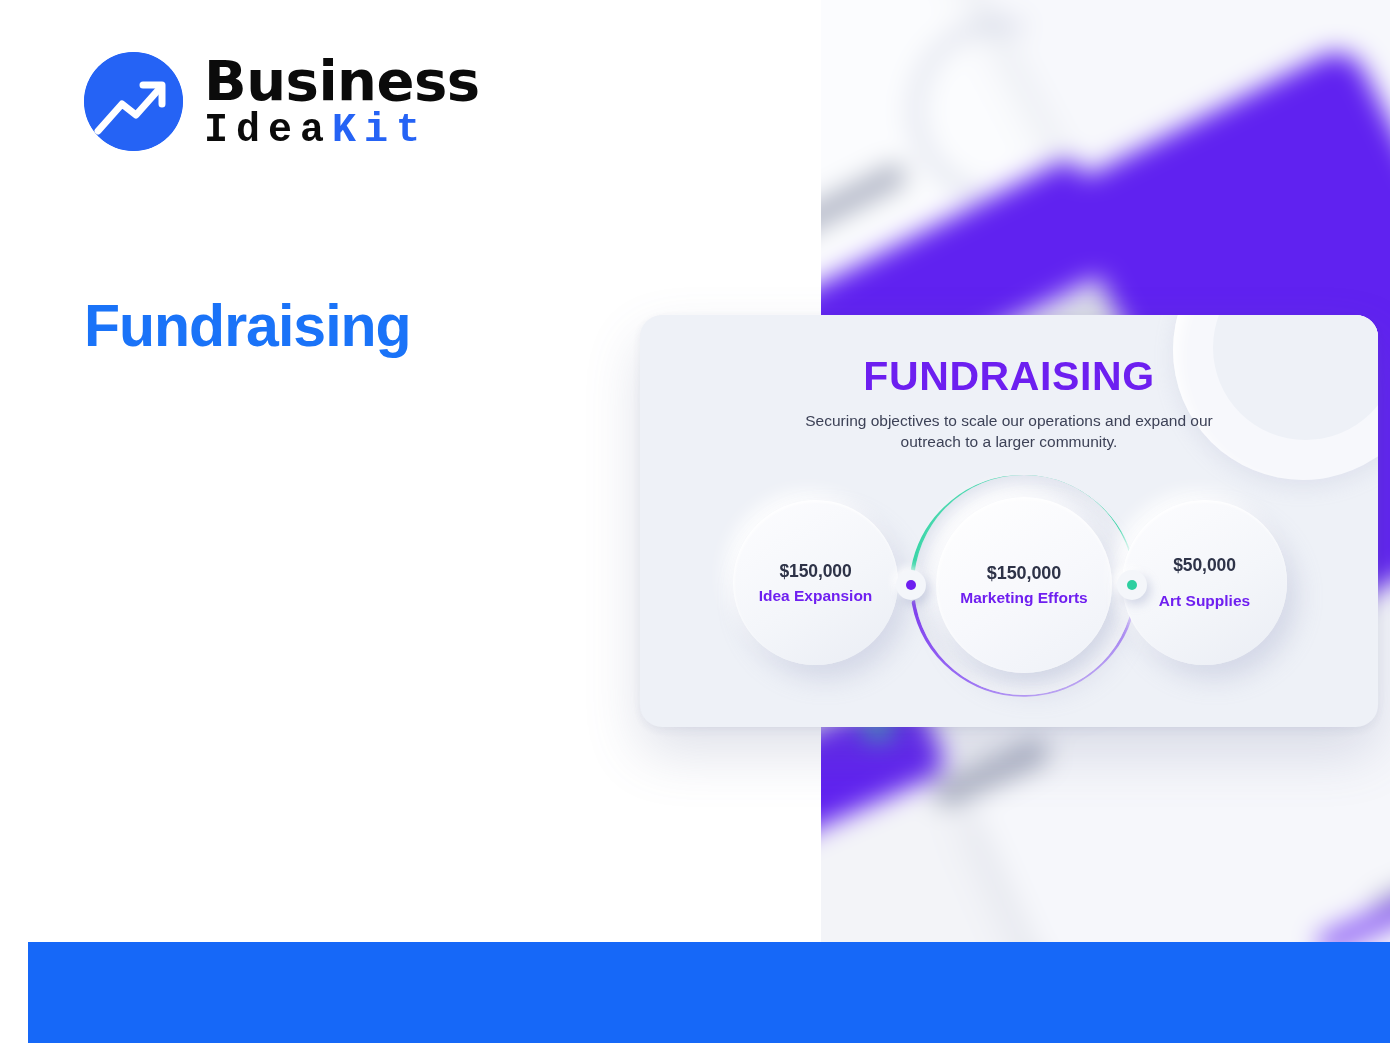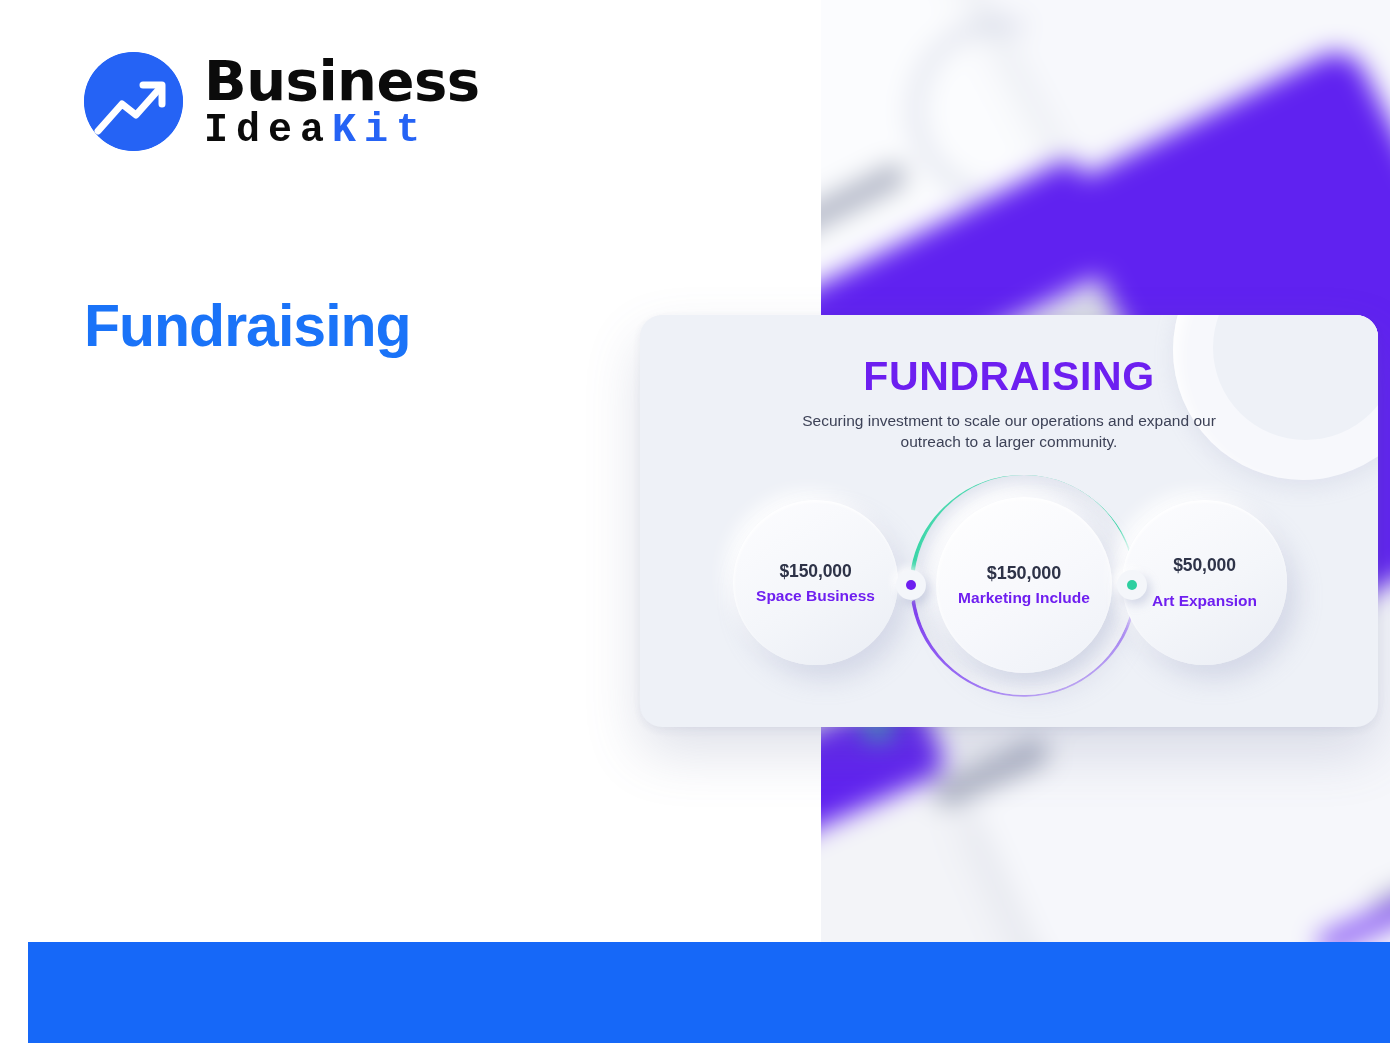--- a/index.html
+++ b/index.html
@@ -396,27 +396,27 @@
 
     <div class="body-copy">
     </div>
   </div>
 
   <div class="fund-card">
     <div class="card-halo"></div>
     <div class="card-halo2"></div>
 
     <div class="card-title">FUNDRAISING</div>
-    <div class="card-sub">Securing investment to scale our operations and expand our outreach to a larger community.</div>
+    <div class="card-sub">Securing objectives to scale our operations and expand our outreach to a larger community.</div>
 
     <div class="circle-row">
 
       <div class="side-circle left">
         <div class="amount">$150,000</div>
-        <div class="cat-label">Space Business</div>
+        <div class="cat-label">Idea Expansion</div>
       </div>
 
       <div class="center-wrap">
         <svg class="arc-svg" viewBox="0 0 240 240" aria-hidden="true">
           <defs>
             <linearGradient id="gTop" x1="0" y1="1" x2="1" y2="0">
               <stop offset="0%" stop-color="#2ed3a3"></stop>
               <stop offset="100%" stop-color="#2ed3a3"></stop>
             </linearGradient>
             <linearGradient id="gBot" x1="0" y1="0" x2="1" y2="1">
@@ -424,27 +424,27 @@
               <stop offset="55%" stop-color="#9b6ef6"></stop>
               <stop offset="100%" stop-color="#d7c6fa"></stop>
             </linearGradient>
           </defs>
           <path d="M 9.8 103.6 A 111 111 0 0 1 228.5 106" fill="none" stroke="url(#gTop)" stroke-width="5.5" stroke-linecap="round"></path>
           <path d="M 10.5 138 A 111 111 0 0 0 229.5 134" fill="none" stroke="url(#gBot)" stroke-width="5.5" stroke-linecap="round"></path>
         </svg>
         <div class="center-ringbed"></div>
         <div class="center-circle">
           <div class="amount big">$150,000</div>
-          <div class="cat-label">Marketing Include</div>
+          <div class="cat-label">Marketing Efforts</div>
         </div>
       </div>
 
       <div class="side-circle right">
         <div class="amount">$50,000</div>
-        <div class="cat-label">Art Expansion</div>
+        <div class="cat-label">Art Supplies</div>
       </div>
 
       <div class="node-dot n-left">
         <i style="background:#6f1ff0"></i>
       </div>
       <div class="node-dot n-right">
         <i style="background:#2ecfa0"></i>
       </div>
     </div>
   </div>

